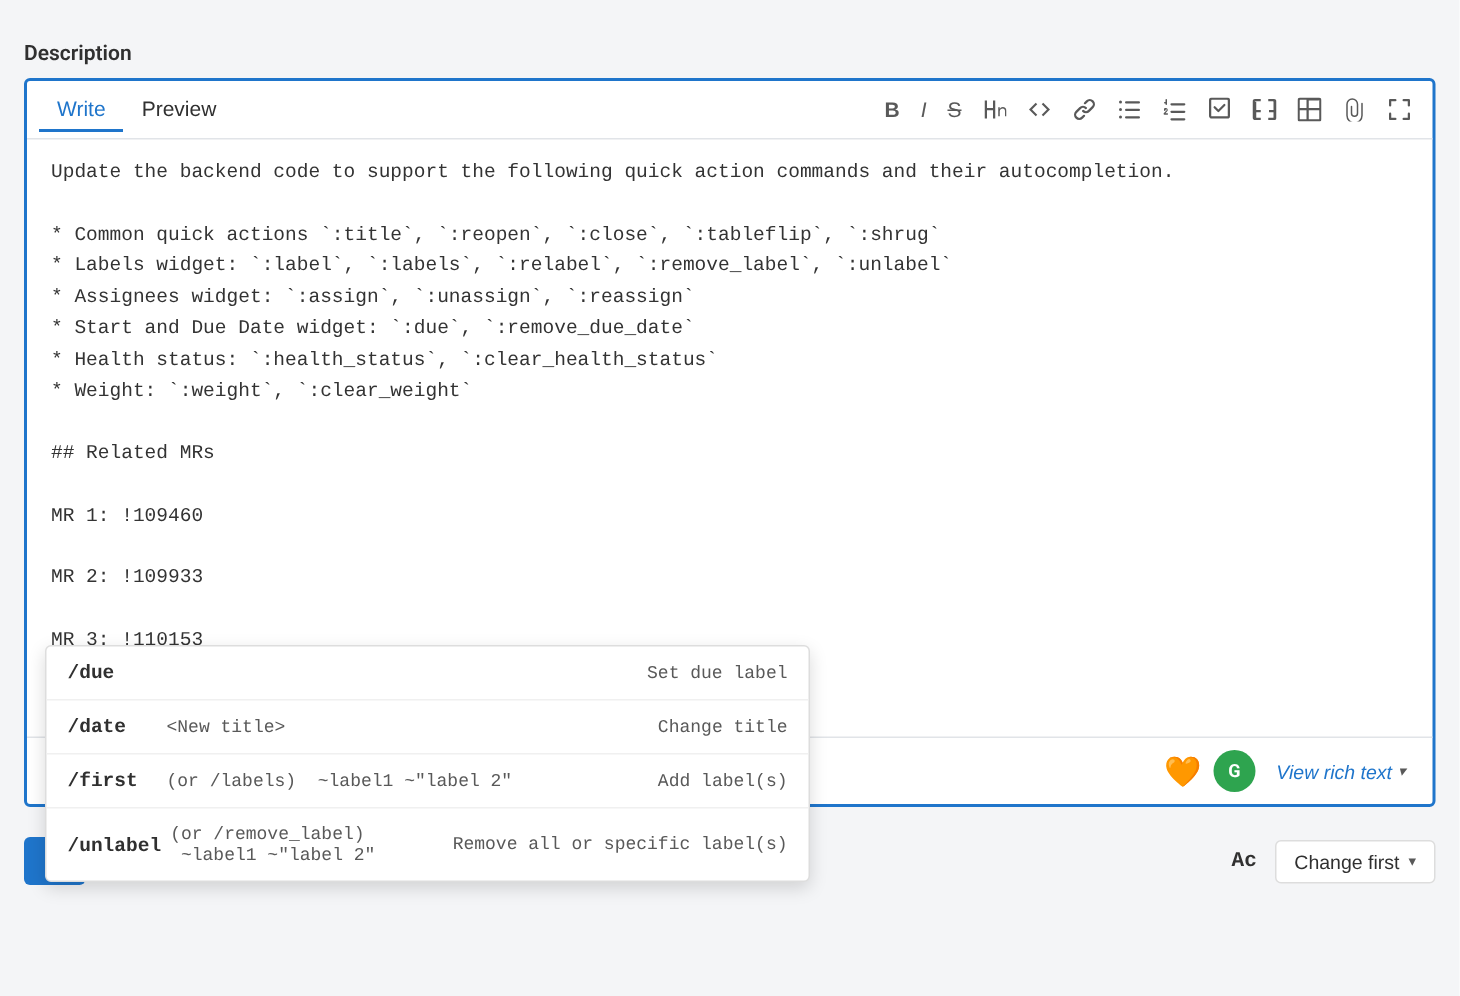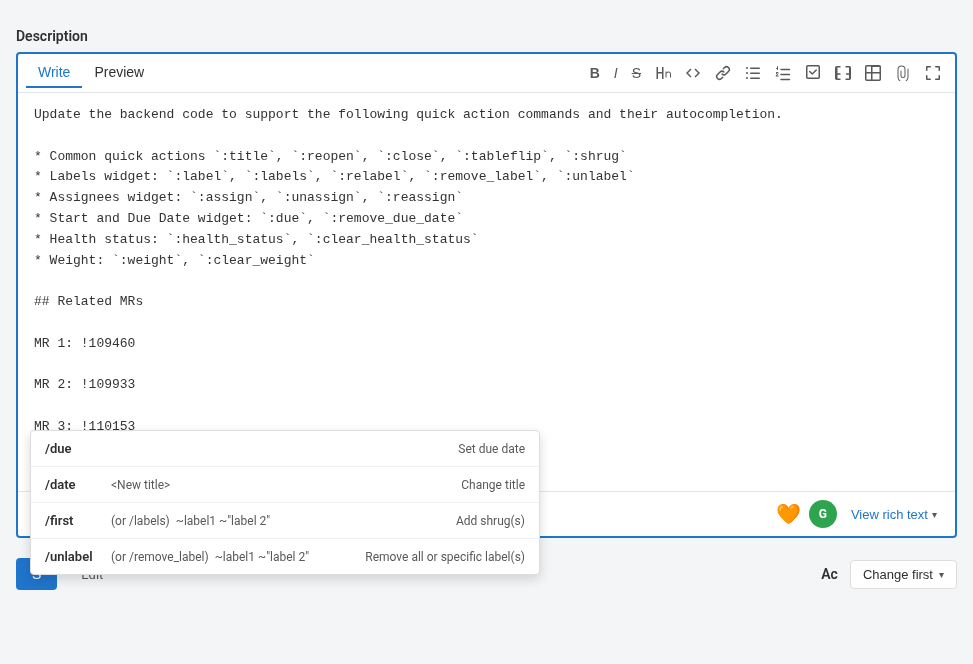--- a/index.html
+++ b/index.html
@@ -139,20 +139,21 @@
       display: flex;
       align-items: center;
       gap: 4px;
       background: none;
       border: none;
       cursor: pointer;
       color: #1f75cb;
       font-size: 13px;
       padding: 4px 6px;
       border-radius: 3px;
+      font-style: italic;
     }
 
     
     .autocomplete-dropdown {
       position: absolute;
       left: 30px;
       top: 430px;
       width: 510px;
       background: #fff;
       border: 1px solid #ddd;
@@ -160,20 +161,21 @@
       box-shadow: 0 4px 12px rgba(0,0,0,0.15);
       z-index: 100;
     }
 
     .autocomplete-item {
       display: flex;
       align-items: center;
       padding: 10px 14px;
       cursor: pointer;
       border-bottom: 1px solid #f0f0f0;
+      font-family: Liberation Mono, monospace;
     }
 
     .autocomplete-item:last-child {
       border-bottom: none;
     }
 
     .autocomplete-command {
       font-weight: 600;
       color: #303030;
       font-size: 13px;
@@ -355,51 +357,51 @@
         <span>View rich text</span>
         <span class="chevron-down">▾</span>
       </button>
     </div>
   </div>
 
   <div class="autocomplete-dropdown">
 
     <div class="autocomplete-item">
       <span class="autocomplete-command">/due</span>
-      <span class="autocomplete-description">Set due date</span>
+      <span class="autocomplete-description">Set due label</span>
     </div>
 
 
     <div class="autocomplete-item">
       <span class="autocomplete-command">/date</span>
       <span class="autocomplete-params">&lt;New title&gt;</span>
       <span class="autocomplete-description">Change title</span>
     </div>
 
     <div class="autocomplete-item">
       <span class="autocomplete-command">/first</span>
       <span class="autocomplete-params">(or /labels) &nbsp;~label1 ~"label 2"</span>
-      <span class="autocomplete-description">Add shrug(s)</span>
+      <span class="autocomplete-description">Add label(s)</span>
     </div>
 
     <div class="autocomplete-item">
       <span class="autocomplete-command">/unlabel</span>
       <span class="autocomplete-params">(or /remove_label) &nbsp;~label1 ~"label 2"</span>
       <span class="autocomplete-description">Remove all or specific label(s)</span>
     </div>
 
   </div>
 
   <div class="bottom-bar">
     <div style="display:flex;align-items:center;gap:12px;">
       <button class="save-btn">S</button>
       <span class="edit-link">Edit</span>
     </div>
     <div style="display:flex;align-items:center;gap:12px;">
-      <span style="font-weight:600;color:#303030;font-size:14px;">Ac</span>
+      <span style="font-weight:600;color:#303030;font-size:14px;font-family:Liberation Mono, monospace;">Ac</span>
       <button class="newest-first-btn">
         <span>Change first</span>
         <span class="chevron-down">▾</span>
       </button>
     </div>
   </div>
 
 </div>
 
 </body></html>

